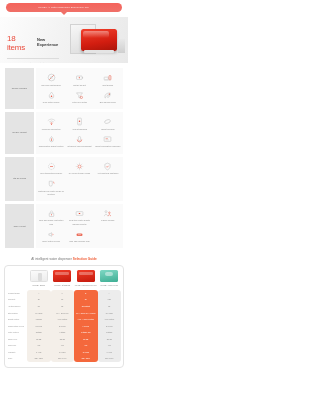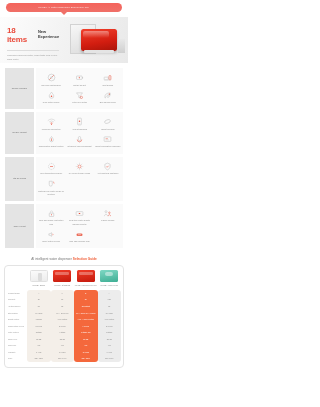--- a/index.html
+++ b/index.html
@@ -32,21 +32,21 @@
   }
 
   
   .hero {
     margin: 5px 0 0; height: 46px; position: relative;
     background: linear-gradient(110deg,#fdfdfd 0%,#f3f3f3 45%,#e9e9e9 100%);
     overflow: hidden;
   }
   .hero-copy { position: absolute; left: 7px; top: 9px; width: 60px; }
   .hero-h1 { display: flex; align-items: baseline; gap: 2px; }
-  .hero-num { font-size: 8px; color: #ea4b3c; font-weight: 700; letter-spacing: -.2px; }
+  .hero-num { font-size: 8px; color: #ea4b3c; font-weight: 400; letter-spacing: -.2px; margin-top: 8px; }
   .hero-lead { font-size: 4px; color: #3b3b3b; font-weight: 700; }
   .hero-sub {
     margin-top: 6px; font-size: 2.4px; color: #9a9a9a; line-height: 1.7;
     border-top: .5px solid #dcdcdc; padding-top: 3px; width: 52px;
   }
   .hero-prod { position: absolute; right: 2px; top: 5px; width: 60px; height: 40px; }
   .prod-panel {
     position: absolute; left: 4px; top: 2px; width: 26px; height: 30px;
     background: linear-gradient(160deg,#f7f7f7,#dcdcdc);
     border: .5px solid #d2d2d2;

